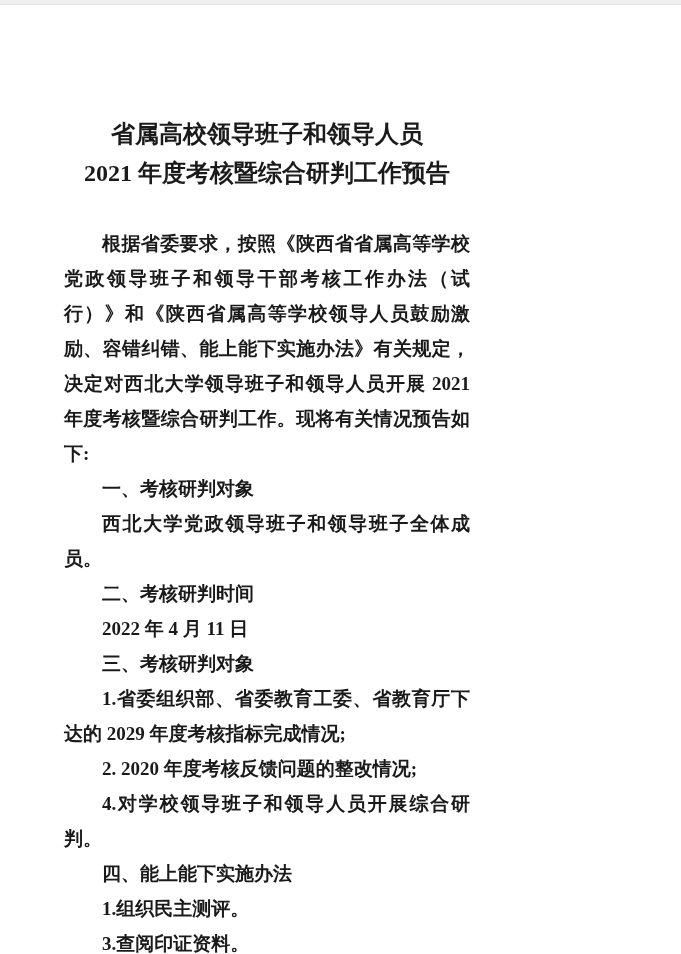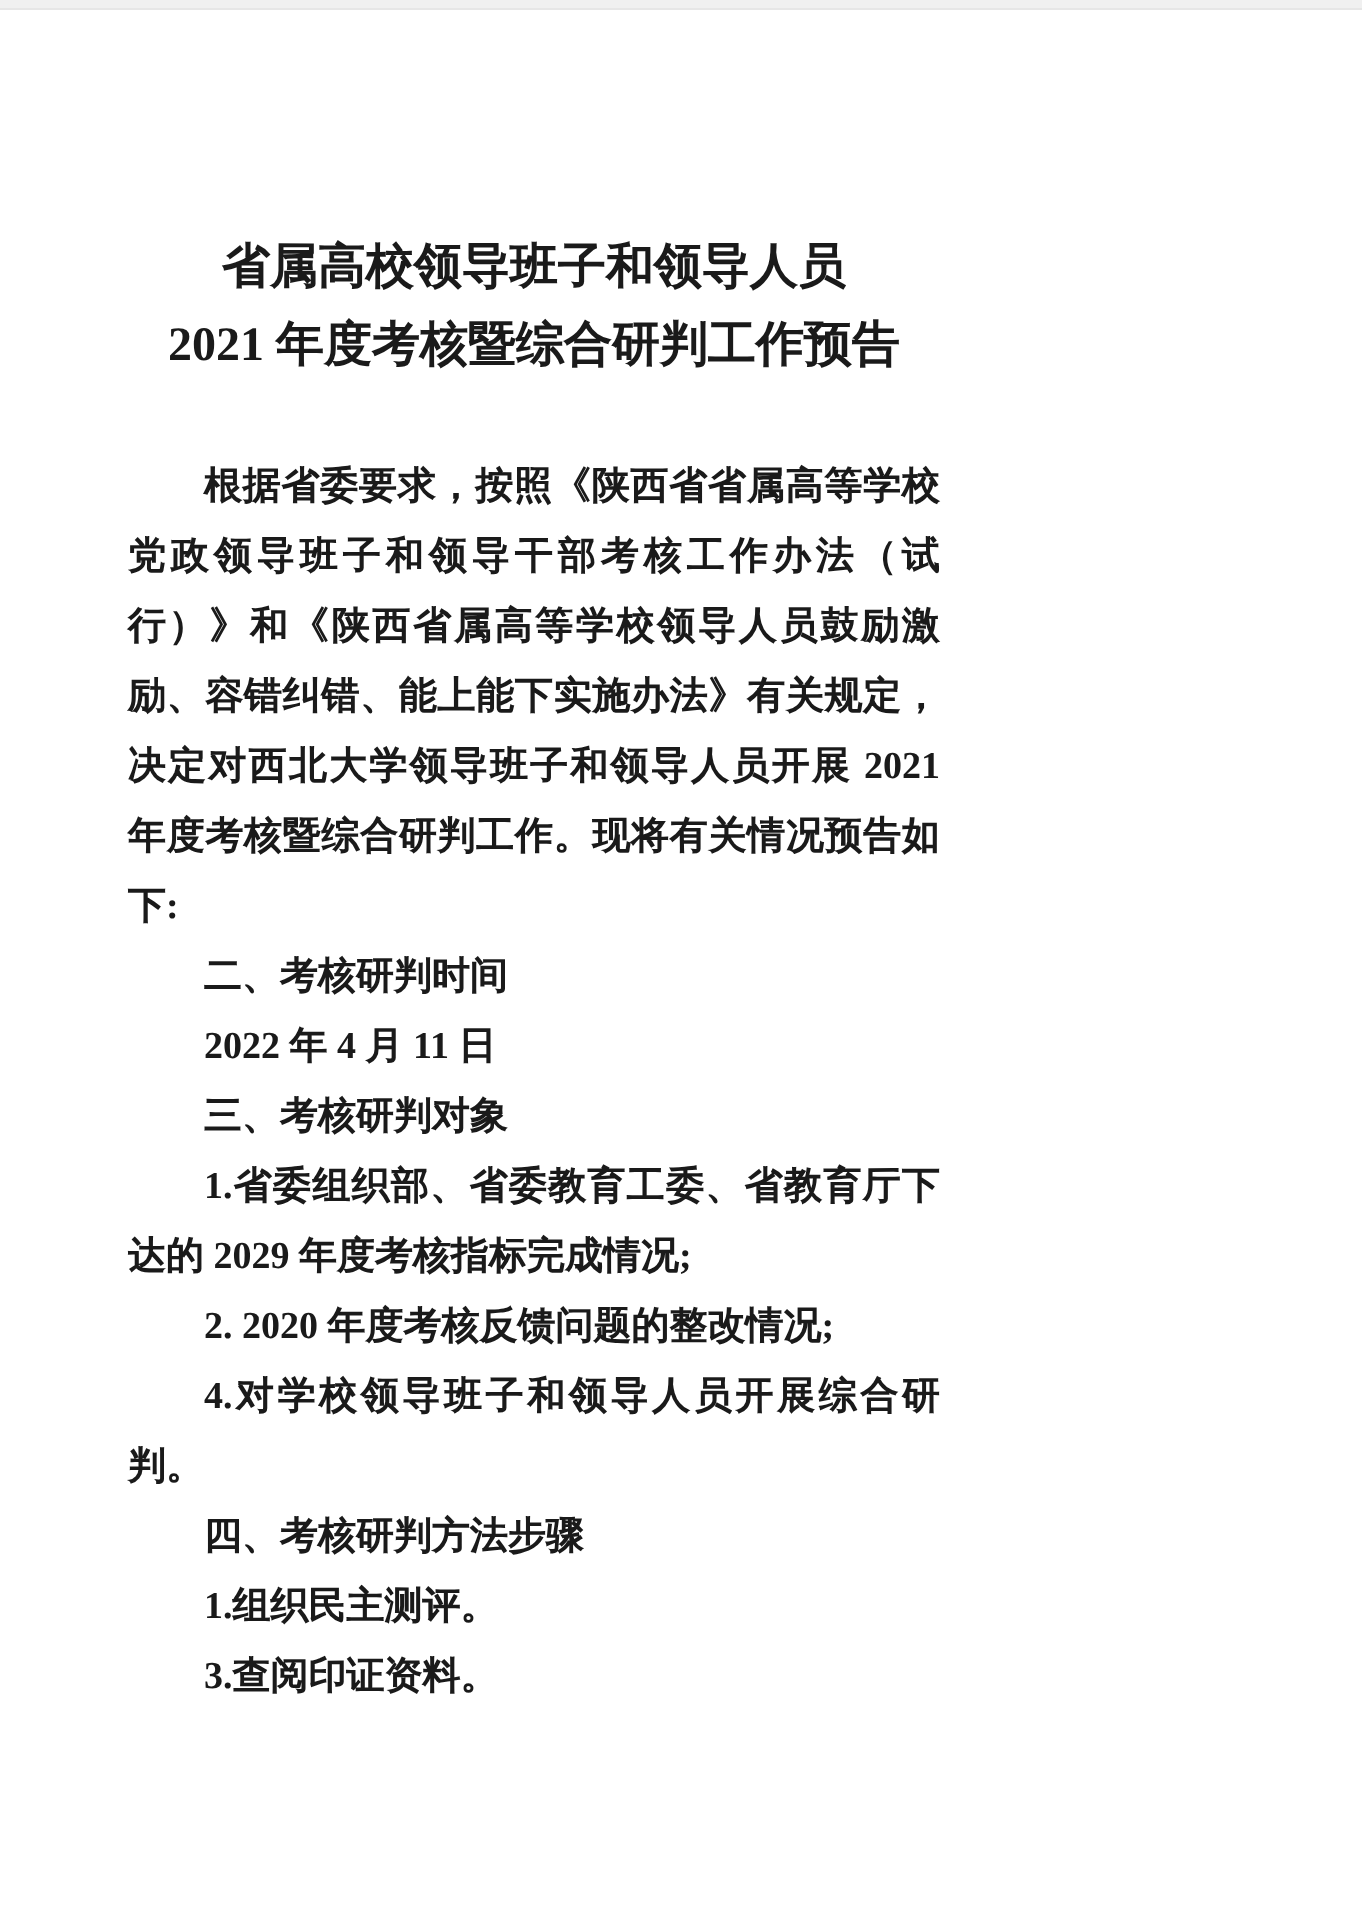--- a/index.html
+++ b/index.html
@@ -59,23 +59,25 @@
 <div class="top-strip"></div>
 
 <div class="page">
 
   <h1 class="title">
     <span>省属高校领导班子和领导人员</span><br>
     <span>2021 年度考核暨综合研判工作预告</span>
   </h1>
 
   <p class="body-par indent">根据省委要求，按照《陕西省省属高等学校党政领导班子和领导干部考核工作办法（试行）》和《陕西省属高等学校领导人员鼓励激励、容错纠错、能上能下实施办法》有关规定，决定对西北大学领导班子和领导人员开展 2021 年度考核暨综合研判工作。现将有关情况预告如下:</p>
+  <p class="heading">一、考核研判对象</p>
+  <p class="body-par indent">西北大学党政领导班子和领导班子全体成员。</p>
   <p class="heading">二、考核研判时间</p>
   <p class="body-par indent">2022 年 4 月 11 日</p>
   <p class="heading">三、考核研判对象</p>
   <p class="body-par indent">1.省委组织部、省委教育工委、省教育厅下达的 2029 年度考核指标完成情况;</p>
   <p class="body-par indent">2. 2020 年度考核反馈问题的整改情况;</p>
   <p class="body-par indent">4.对学校领导班子和领导人员开展综合研判。</p>
-  <p class="heading">四、考核研判方法步骤</p>
+  <p class="heading">四、能上能下实施办法</p>
   <p class="body-par indent">1.组织民主测评。</p>
   <p class="body-par indent">3.查阅印证资料。</p>
 
 </div>
 
 </body></html>

